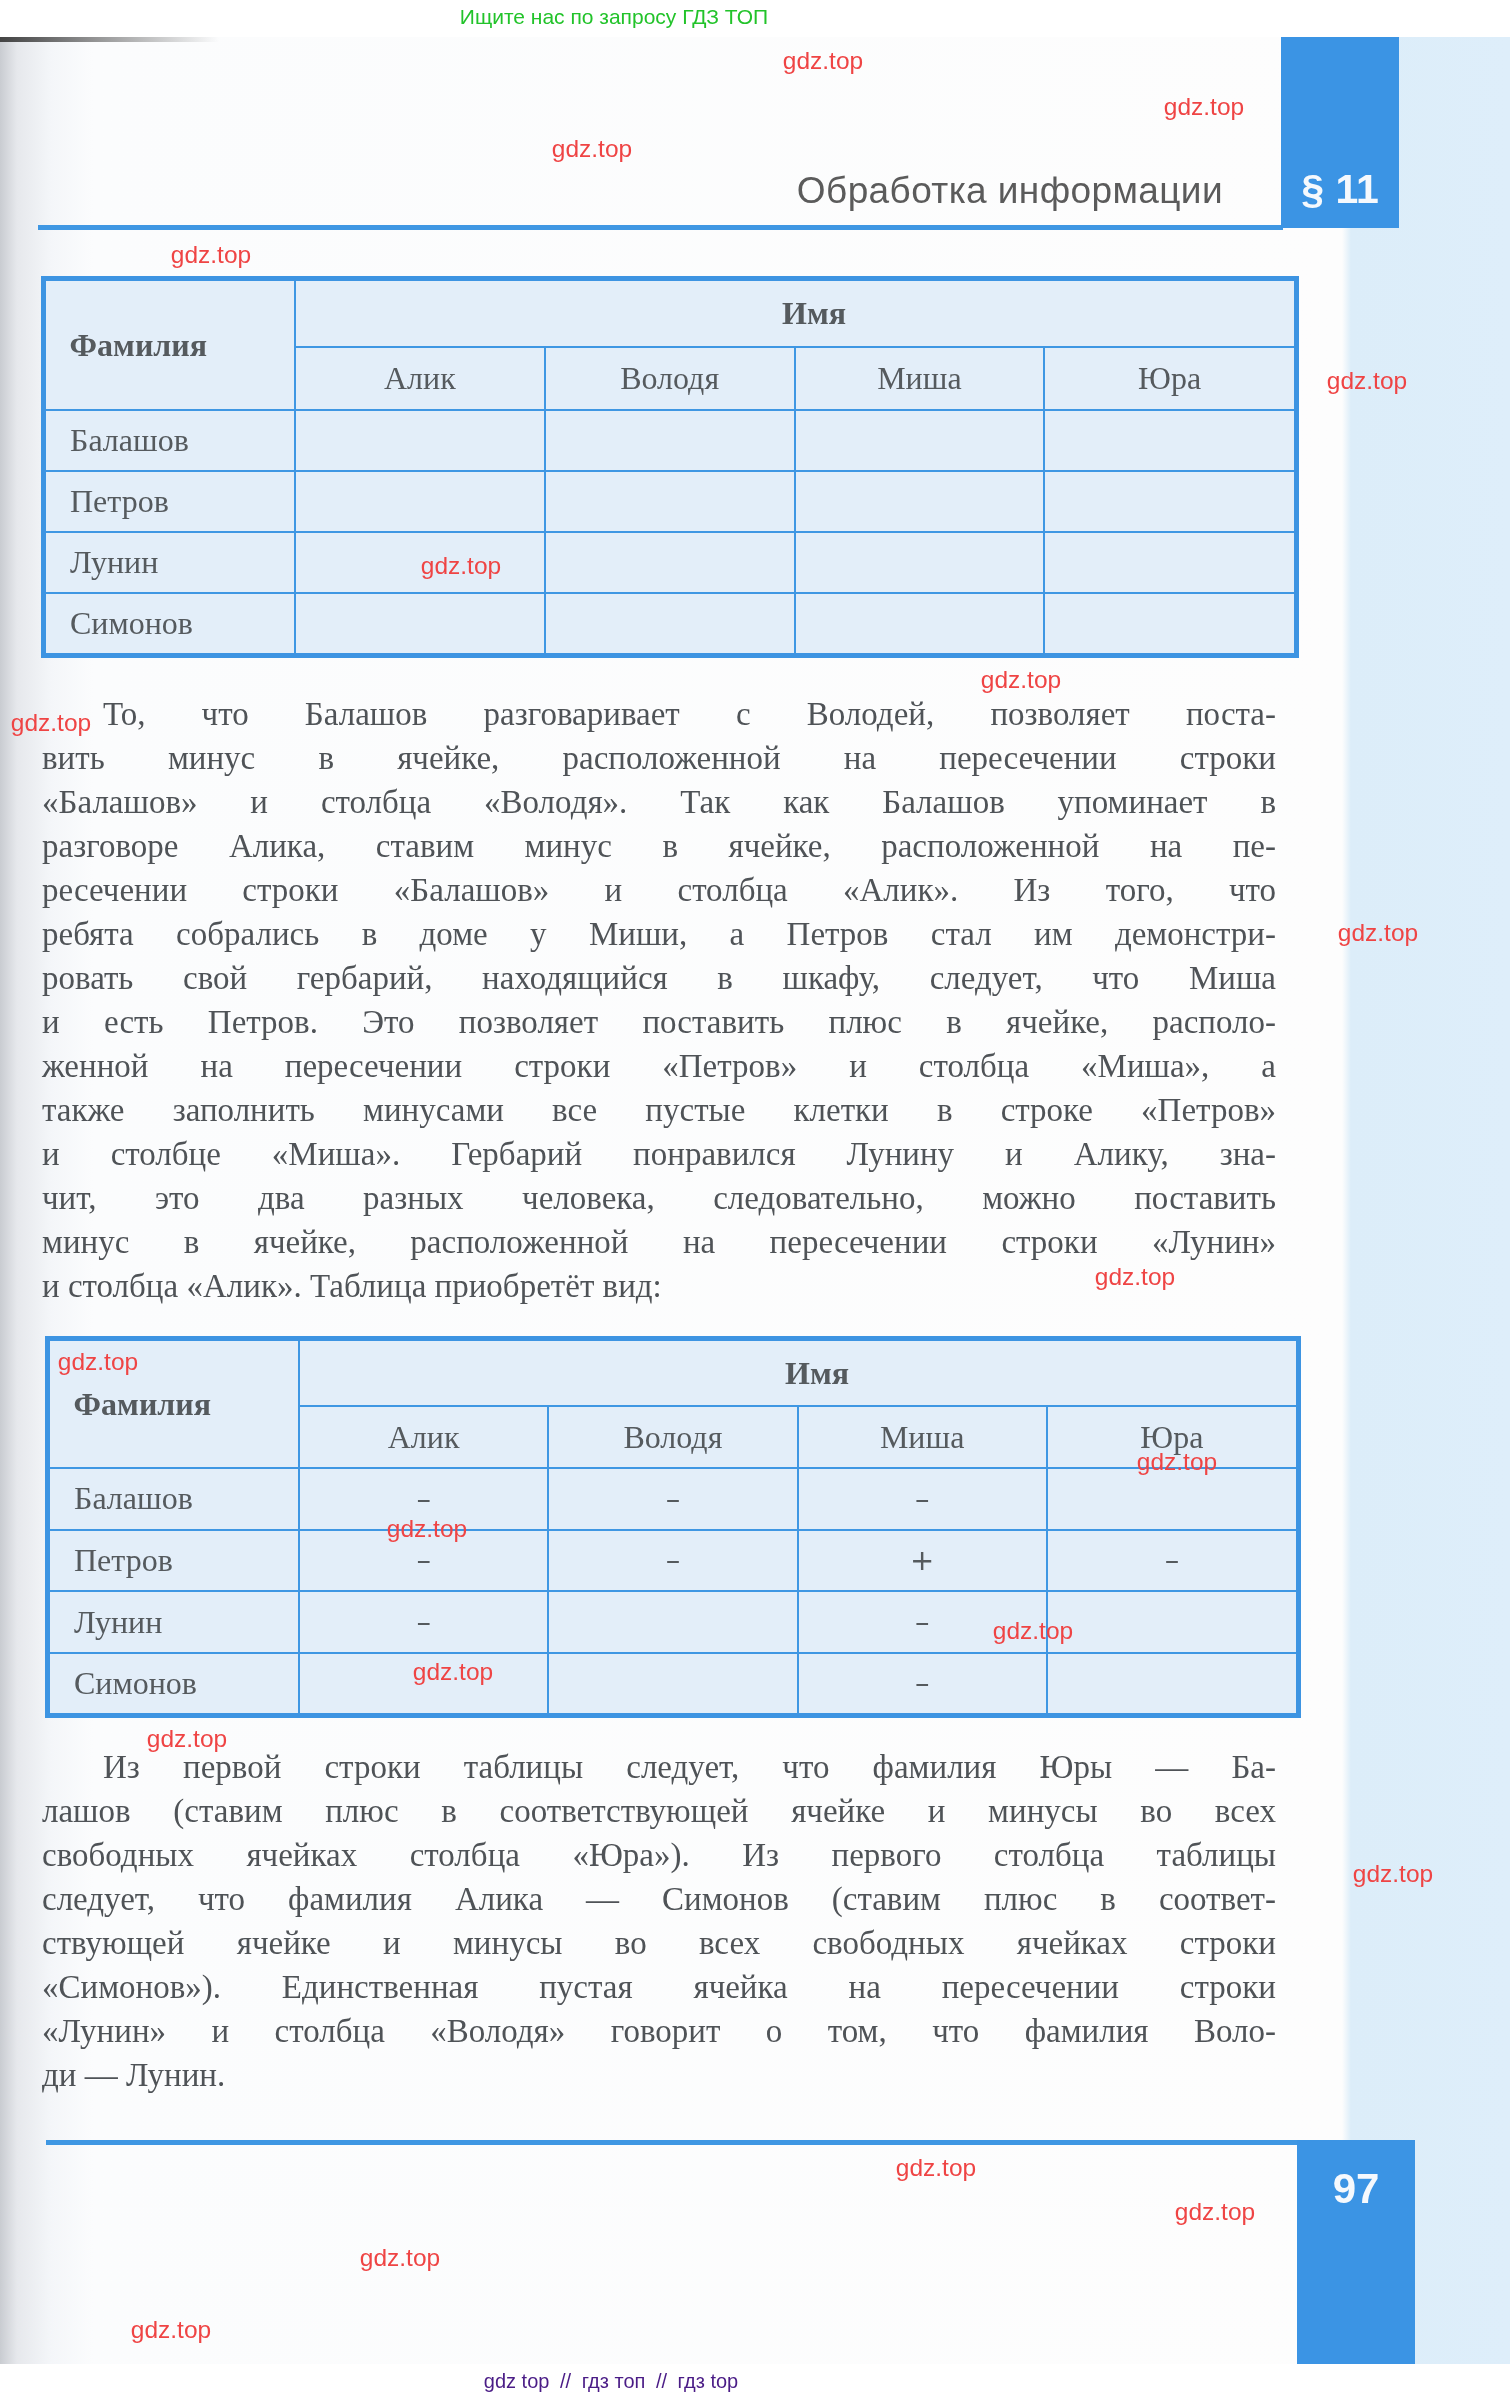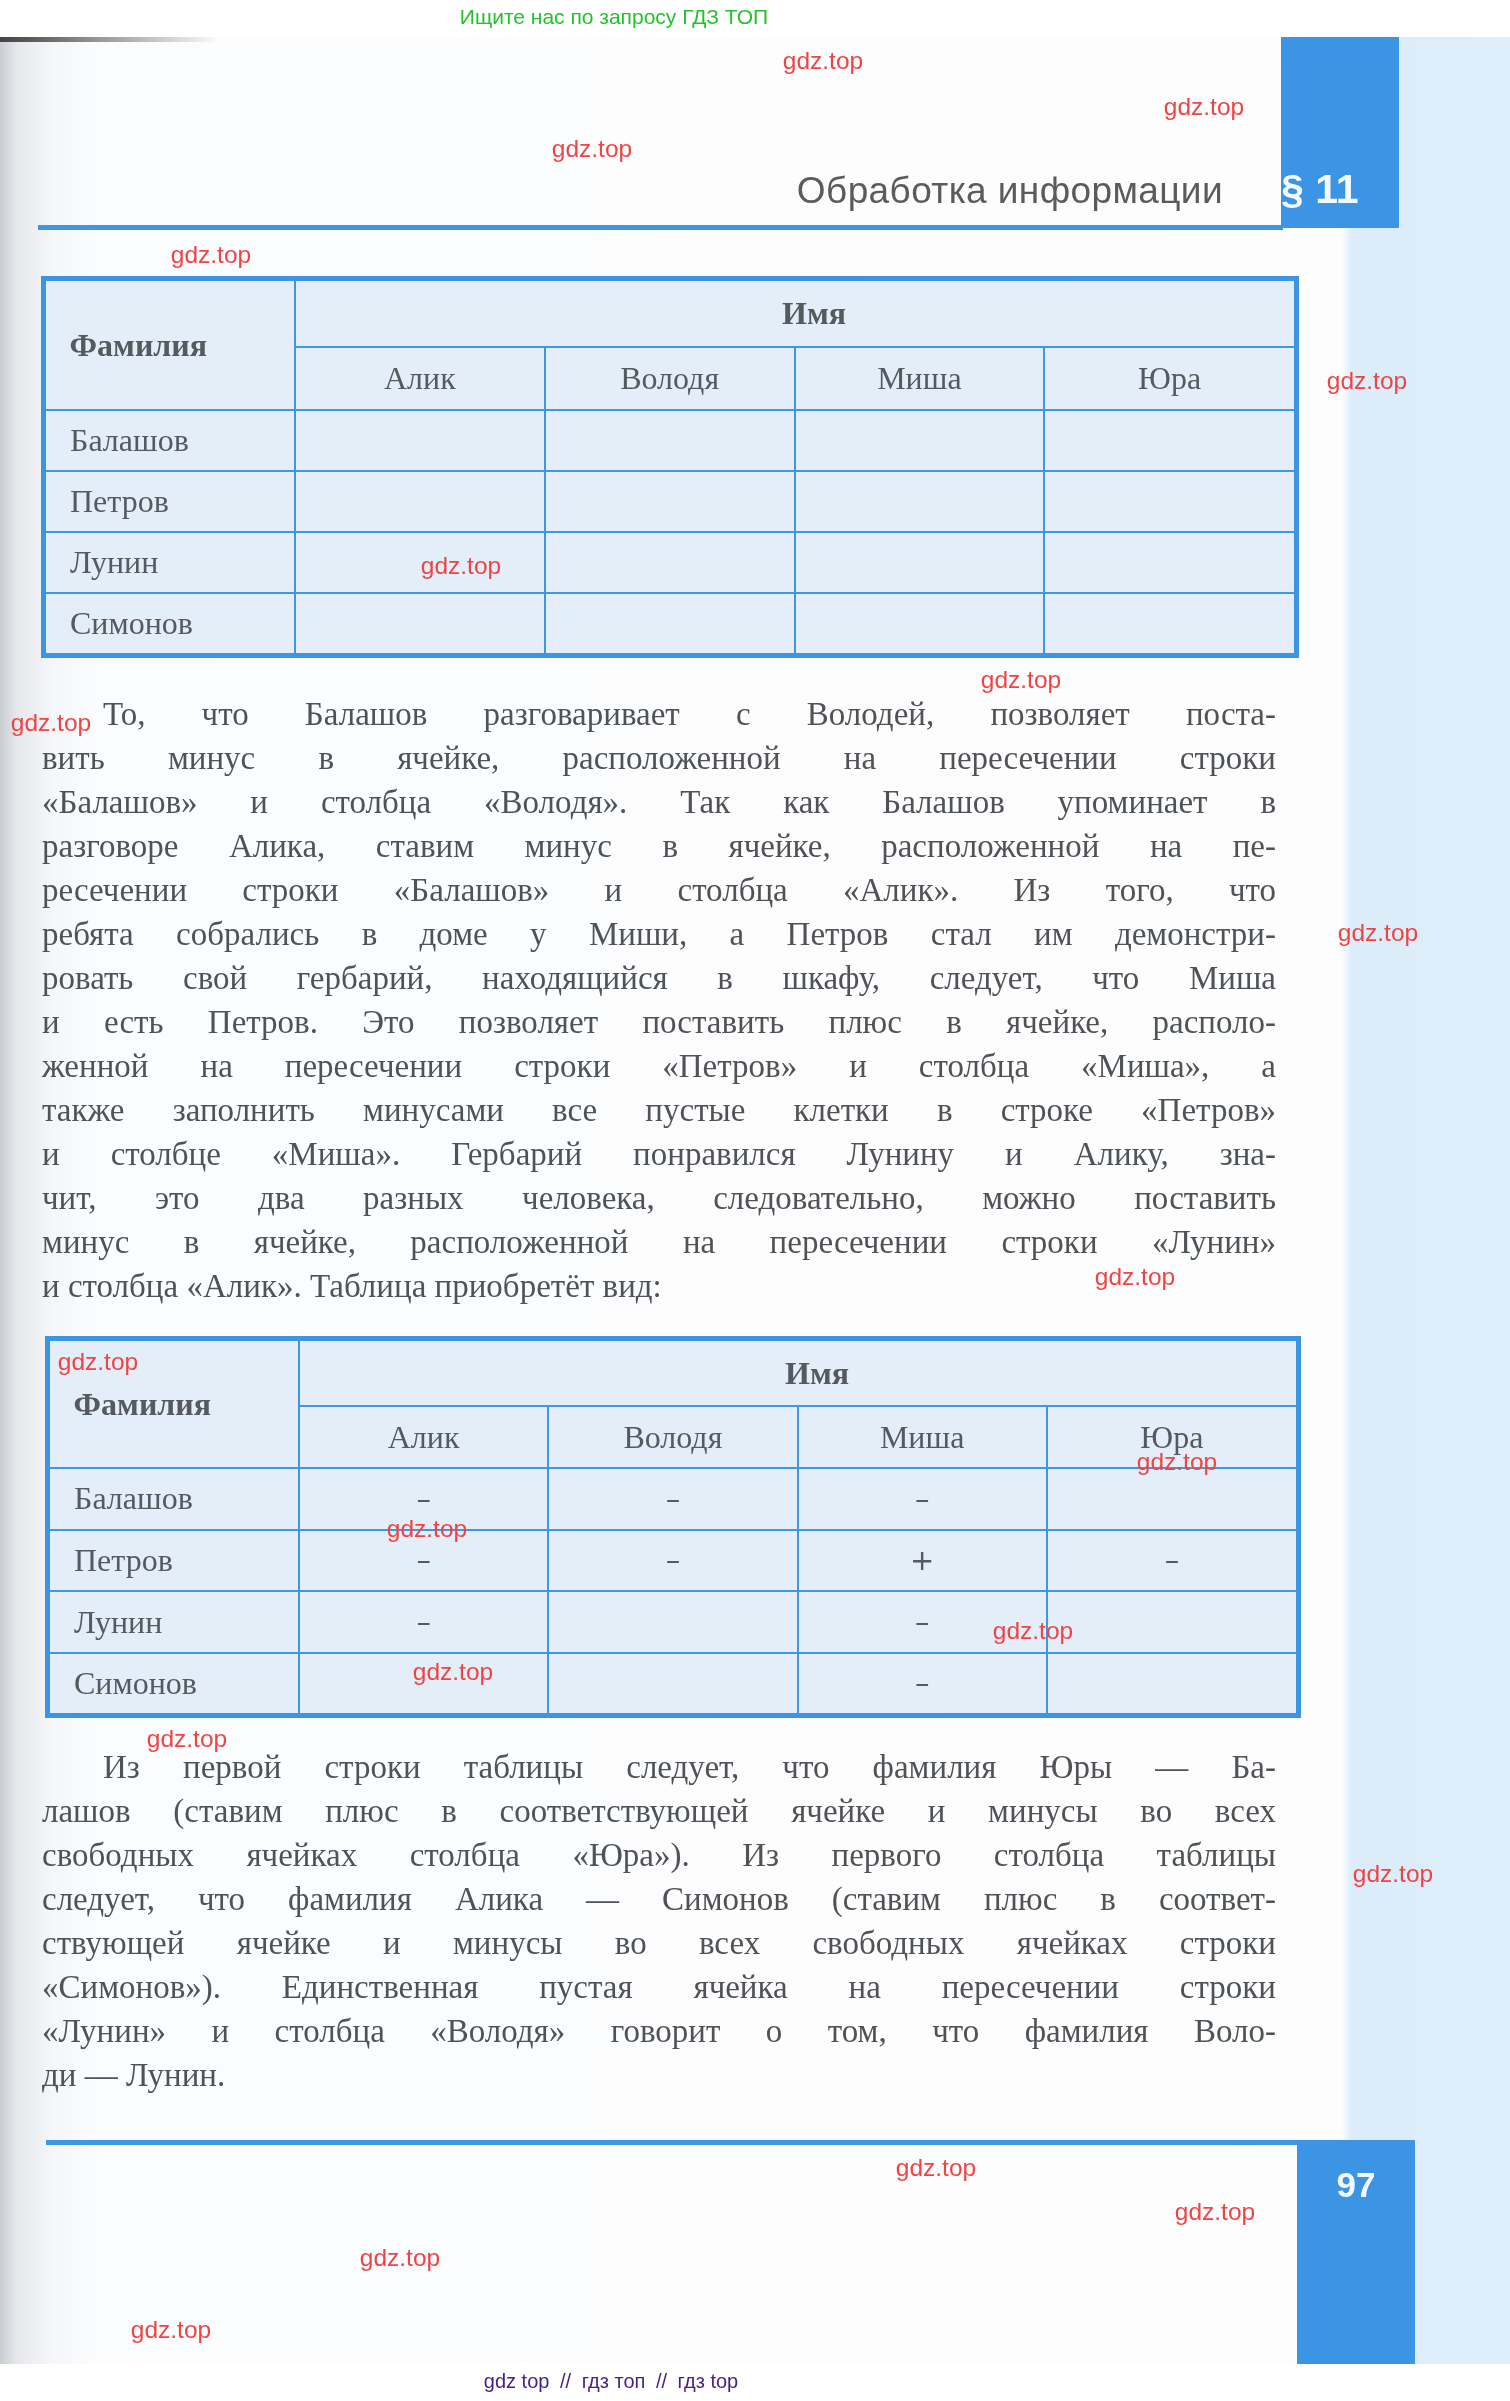--- a/index.html
+++ b/index.html
@@ -38,21 +38,21 @@
     font-family: "Liberation Sans", sans-serif; font-size: 37px; color: #5b5b5b; letter-spacing: 0.4px;
     white-space: nowrap;
   }
   .header-rule {
     position: absolute; left: 38px; top: 188px; width: 1245px; height: 5px; background: #3f97e3;
   }
   .section-tab {
     position: absolute; left: 1281px; top: 0px; width: 118px; height: 191px; background: #3b94e4;
   }
   .section-label {
-    position: absolute; left: 0; right: 0; bottom: 15px; text-align: left;
+    position: absolute; left: 0; right: 0; bottom: 15px; text-align: center;
     font-family: "Liberation Sans", sans-serif; font-weight: bold; font-size: 41px; color: #f5f9fd;
   }
 
   
   .tbl {
     position: absolute; border: 5.9px solid #3d94e2; background: #e3eef9;
     border-collapse: collapse;
   }
   .tbl table { border-collapse: collapse; width: 100%; height: 100%; table-layout: fixed; }
   .tbl td, .tbl th {
@@ -87,21 +87,21 @@
 
   
   .footer-rule {
     position: absolute; left: 46px; top: 2103px; width: 1253px; height: 5px; background: #3f97e3;
   }
   .page-tab {
     position: absolute; left: 1297px; top: 2103px; width: 118px; height: 225px; background: #3b94e4;
   }
   .page-number {
     position: absolute; left: 0; right: 0; top: 25px; text-align: center;
-    font-family: "Liberation Sans", sans-serif; font-weight: bold; font-size: 35px; color: #f5f9fd;
+    font-family: "Liberation Sans", sans-serif; font-weight: bold; font-size: 42px; color: #f5f9fd;
   }
 
   
   .wm {
     position: absolute; font-family: "Liberation Sans", sans-serif; font-size: 24.5px; color: #ef4444;
     white-space: nowrap; transform: translate(-50%, -50%);
   }
 </style>
 </head>
 <body>

